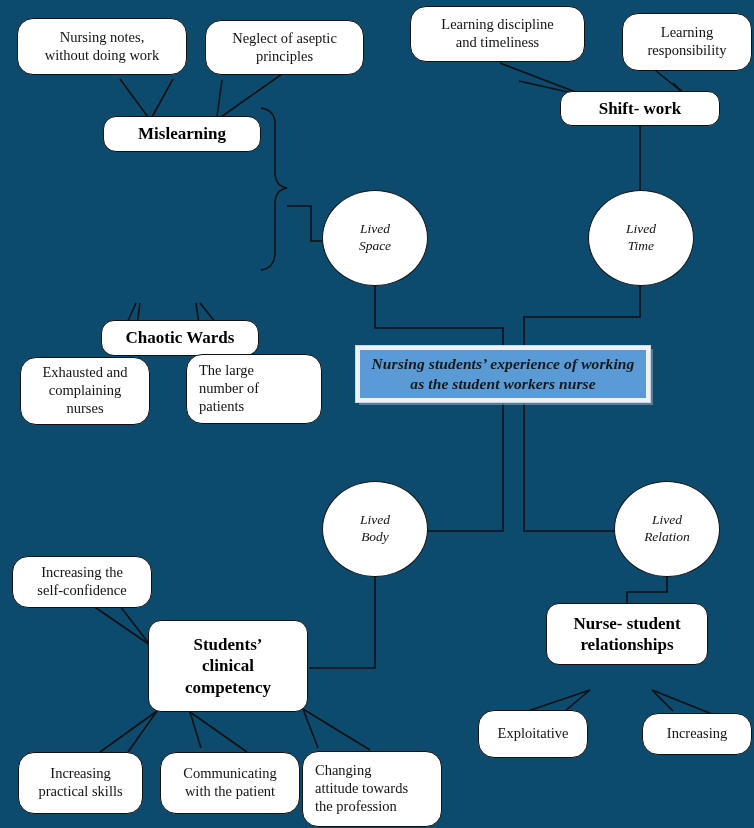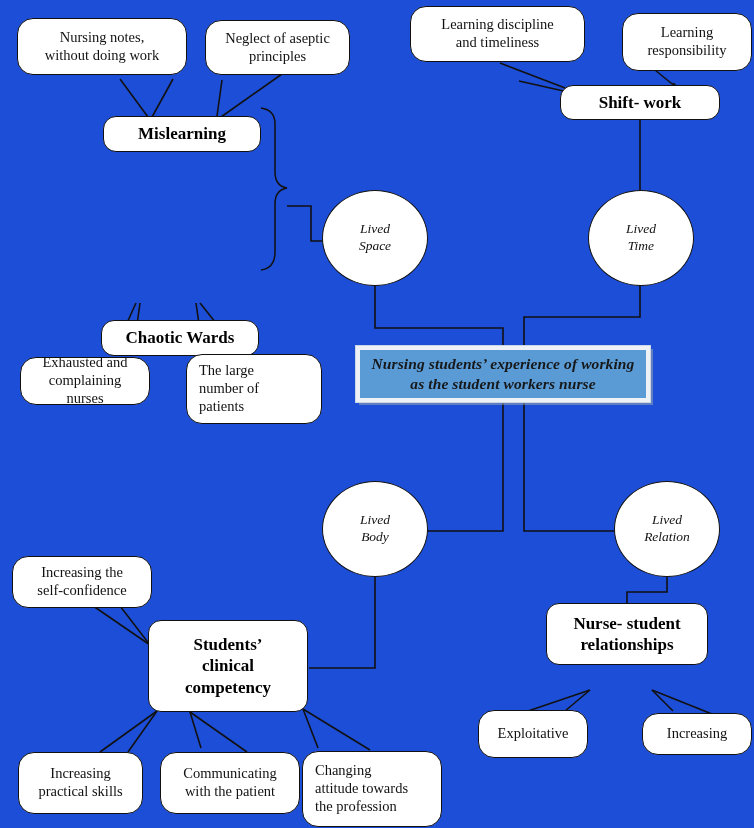--- a/index.html
+++ b/index.html
@@ -1,17 +1,17 @@
 <!DOCTYPE html>
 <html><head>
 <meta charset="utf-8">
 <style>
   html,body{margin:0;padding:0;background:#ffffff;}
   body{font-family:"Liberation Serif", serif;}
-  #canvas{position:relative;width:754px;height:828px;background:#1d4ed8;overflow:hidden;}
+  #canvas{position:relative;width:754px;height:828px;background:#0c4a6e;overflow:hidden;}
   #wires{position:absolute;left:0;top:0;width:754px;height:828px;}
 
   .node{position:absolute;box-sizing:border-box;display:flex;align-items:center;justify-content:center;text-align:center;}
 
   
   .bubble{
     border:1.6px solid #111;
     border-radius:16px;
     background:#fff;
     font-size:14.5px;
@@ -110,42 +110,42 @@
       <path d="M590,690 L528,711"></path>
       <path d="M590,690 L565,711"></path>
       <path d="M652,690 L673,711"></path>
       <path d="M652,690 L712,714"></path>
     </g>
   </svg>
 
   <div class="node bubble t2" style="left:17px;top:18px;width:170px;height:57px;">Nursing notes,
 without doing work</div>
 
-  <div class="node bubble t2" style="left:205px;top:20px;width:145px;height:55px;">Neglect of aseptic
+  <div class="node bubble t2" style="left:205px;top:20px;width:159px;height:55px;">Neglect of aseptic
 principles</div>
 
   <div class="node theme t2" style="left:103px;top:116px;width:158px;height:36px;text-align:right;">Mislearning</div>
 
   <div class="node theme t2" style="left:101px;top:272px;width:158px;height:36px;margin-top:48px;">Chaotic Wards</div>
 
-  <div class="node bubble t2" style="left:20px;top:357px;width:130px;height:48px;">Exhausted and
+  <div class="node bubble t2" style="left:20px;top:357px;width:130px;height:68px;">Exhausted and
 complaining
 nurses</div>
 
   <div class="node bubble t2" style="left:186px;top:354px;width:136px;height:70px;padding-left:12px;justify-content:flex-start;text-align:left;">The large
 number of
 patients</div>
 
   <div class="node bubble t2" style="left:410px;top:6px;width:175px;height:56px;">Learning discipline
 and timeliness</div>
 
   <div class="node bubble t2" style="left:622px;top:13px;width:130px;height:58px;">Learning
 responsibility</div>
 
-  <div class="node theme t2" style="left:560px;top:85px;width:160px;height:35px;">Shift- work</div>
+  <div class="node theme t2" style="left:560px;top:91px;width:160px;height:35px;border-radius:12px;">Shift- work</div>
 
   <div class="node circle t2" style="left:322px;top:190px;width:106px;height:96px;">Lived
 Space</div>
 
   <div class="node circle t2" style="left:588px;top:190px;width:106px;height:96px;">Lived
 Time</div>
 
   <div class="node circle t2" style="left:322px;top:481px;width:106px;height:96px;">Lived
 Body</div>
 

